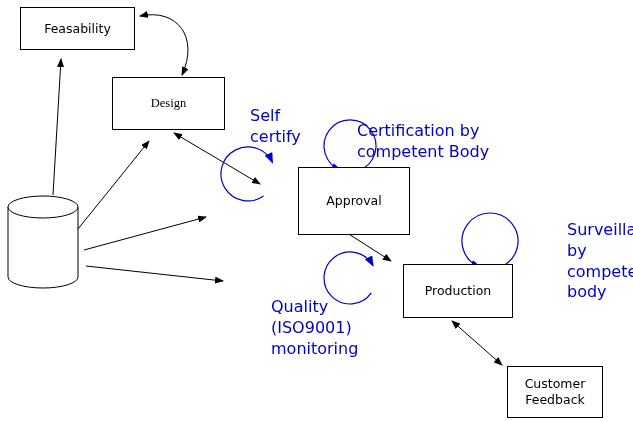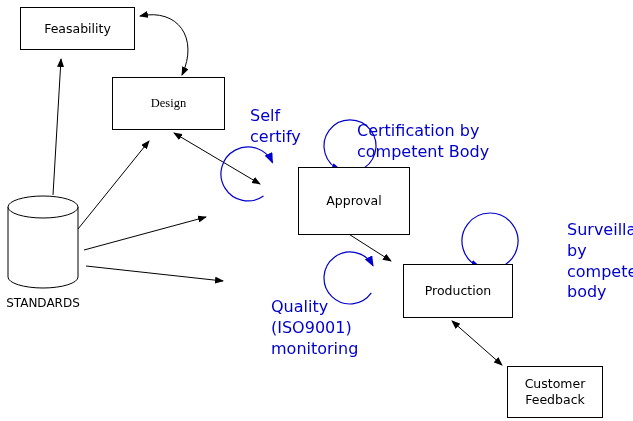--- a/index.html
+++ b/index.html
@@ -92,21 +92,20 @@
     </g>
   </svg>
 
   <div class="box box-feasability">Feasability</div>
   <div class="box box-design">Design</div>
   <div class="box box-approval">Approval</div>
   <div class="box box-production">Production</div>
   <div class="box box-feedback">Customer
 Feedback</div>
 
-  <div class="standards-label">STANDARDS</div>
 
   <div class="note note-self">Self
 certify</div>
   <div class="note note-cert">Certification by
 competent Body</div>
   <div class="note note-surv">Surveillance by
 competent body</div>
   <div class="note note-quality">Quality
 (ISO9001)
 monitoring</div>

